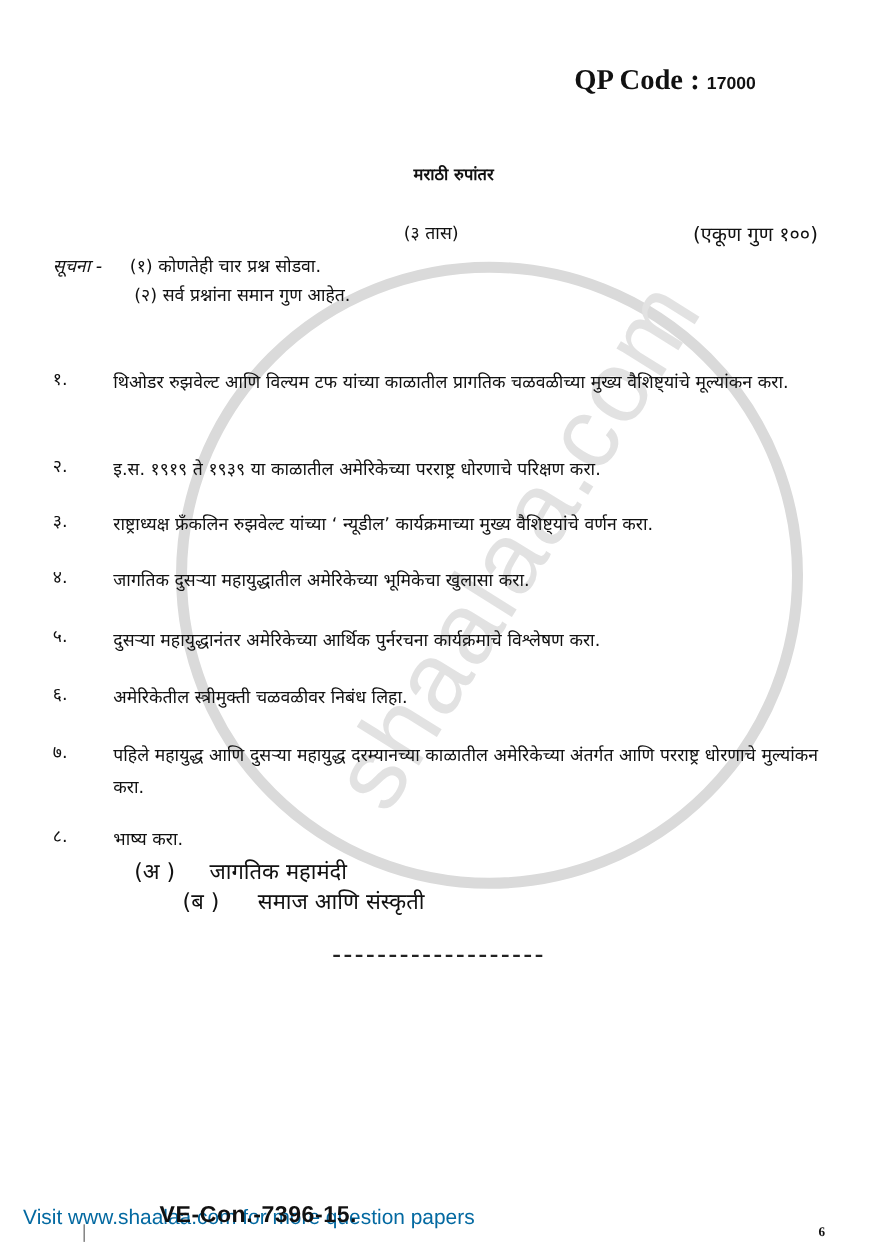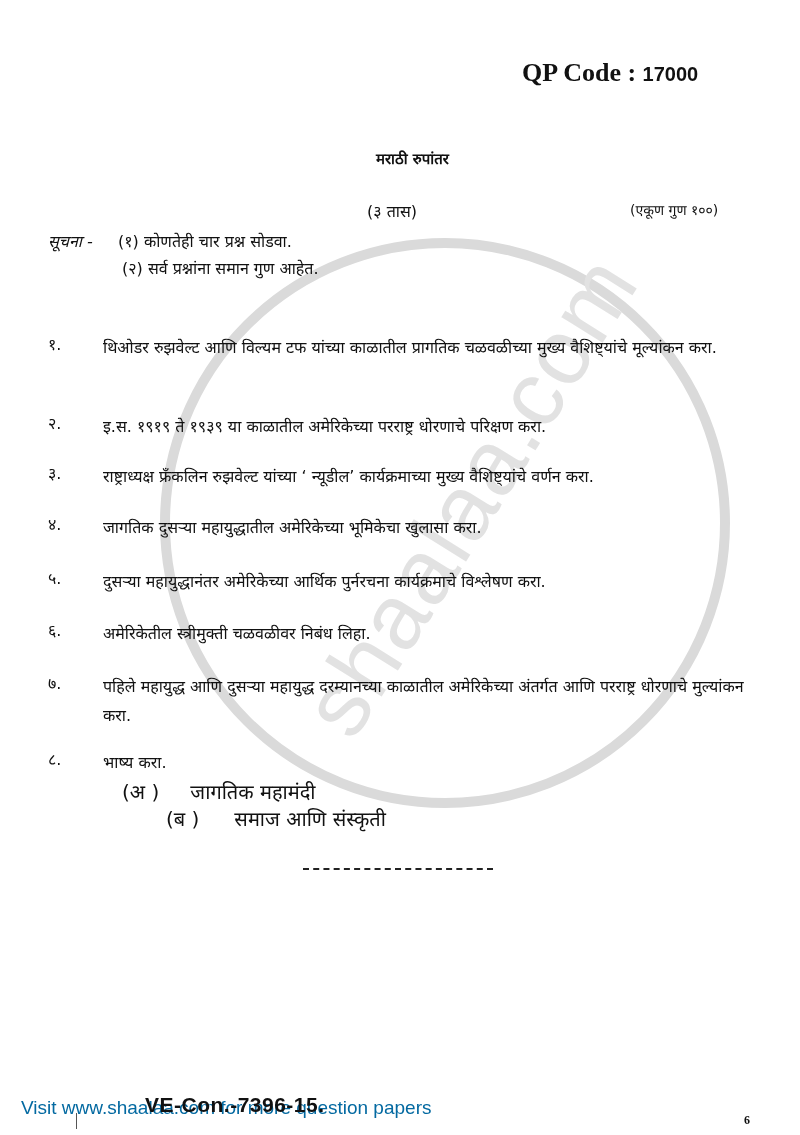--- a/index.html
+++ b/index.html
@@ -3,24 +3,24 @@
   <meta charset="utf-8">
   <style>
     html, body { margin: 0; padding: 0; }
     body {
       width: 800px; height: 1135px; position: relative; overflow: hidden;
       background: #ffffff; color: #111;
       font-family: "DejaVu Sans", sans-serif;
     }
     .abs { position: absolute; }
     .qp { left: 522px; top: 58px; font-family: "Liberation Serif", serif; font-weight: bold; font-size: 26px; color: #111; white-space: nowrap; }
-    .qp .code { font-family: "Liberation Sans", sans-serif; font-weight: bold; font-size: 20px; }
+    .qp .code { font-family: "Liberation Sans", sans-serif; font-weight: bold; font-size: 16px; }
     .subtitle { left: 376px; top: 148px; font-size: 15px; font-weight: bold; white-space: nowrap; }
     .dur { left: 367px; top: 200px; font-size: 16px; white-space: nowrap; }
-    .marks { left: 630px; top: 200px; font-size: 14px; white-space: nowrap; }
+    .marks { left: 630px; top: 200px; font-size: 18px; white-space: nowrap; }
     .instr-label { left: 48px; top: 230px; font-size: 16px; white-space: nowrap; font-style: italic; }
     .instr1 { left: 118px; top: 230px; font-size: 16px; white-space: nowrap; }
     .instr2 { left: 122px; top: 257px; font-size: 16px; white-space: nowrap; }
     .q { left: 48px; font-size: 16px; width: 700px; }
     .q .num { position: absolute; left: 0; top: 0; width: 40px; }
     .q .txt { position: absolute; left: 55px; top: 0; width: 660px; line-height: 29px; }
     .sub { font-size: 20px; white-space: nowrap; }
     .sub .lbl { display: inline-block; width: 62px; }
     .rule { left: 303px; top: 868px; width: 190px; border-top: 2px dashed #222; }
     .footer-code { left: 102px; top: 1093px; font-family: "Liberation Sans", sans-serif; font-weight: bold; font-size: 21px; color: #111; white-space: nowrap; letter-spacing: 0.5px; margin-left: 43px; }

